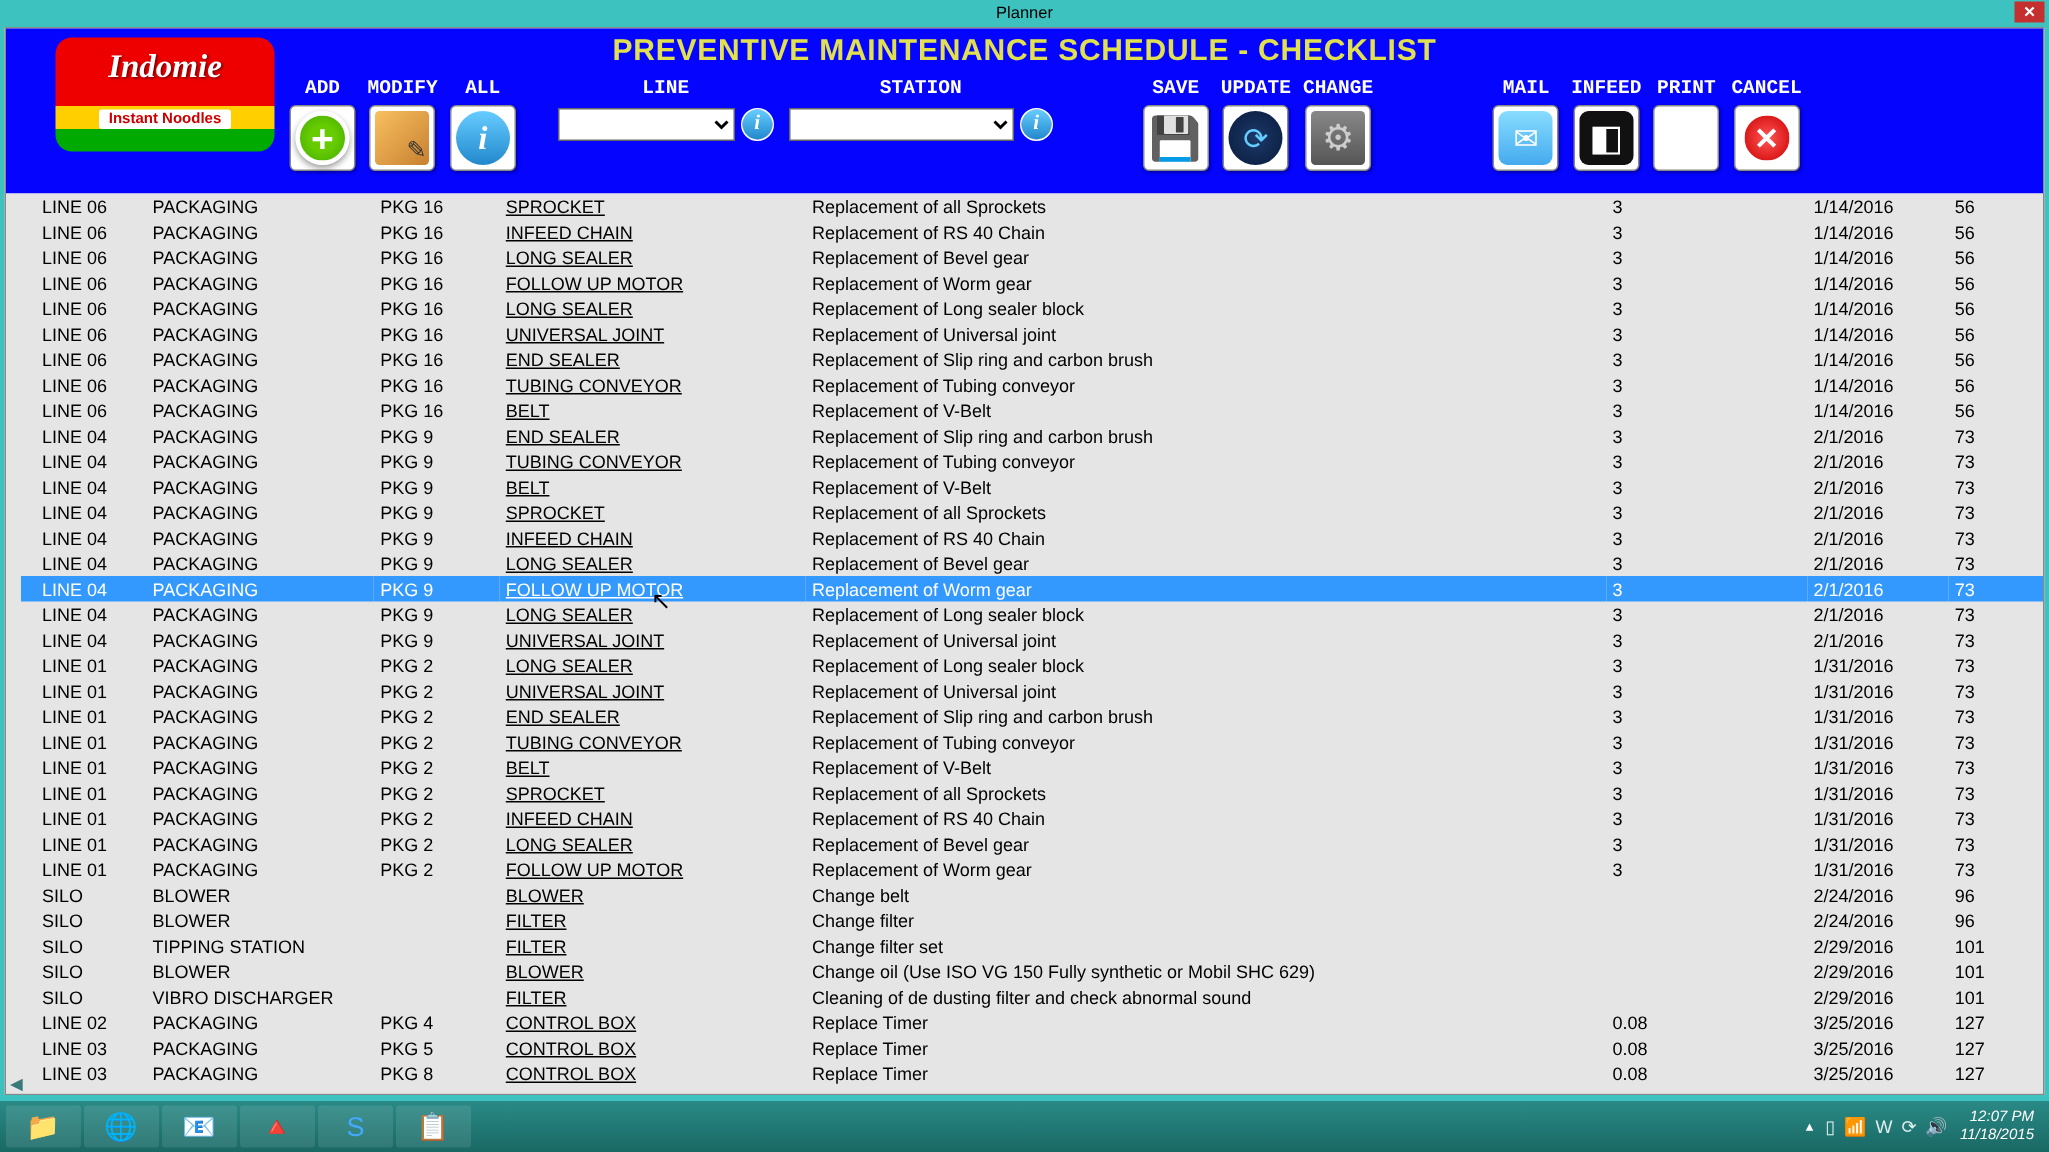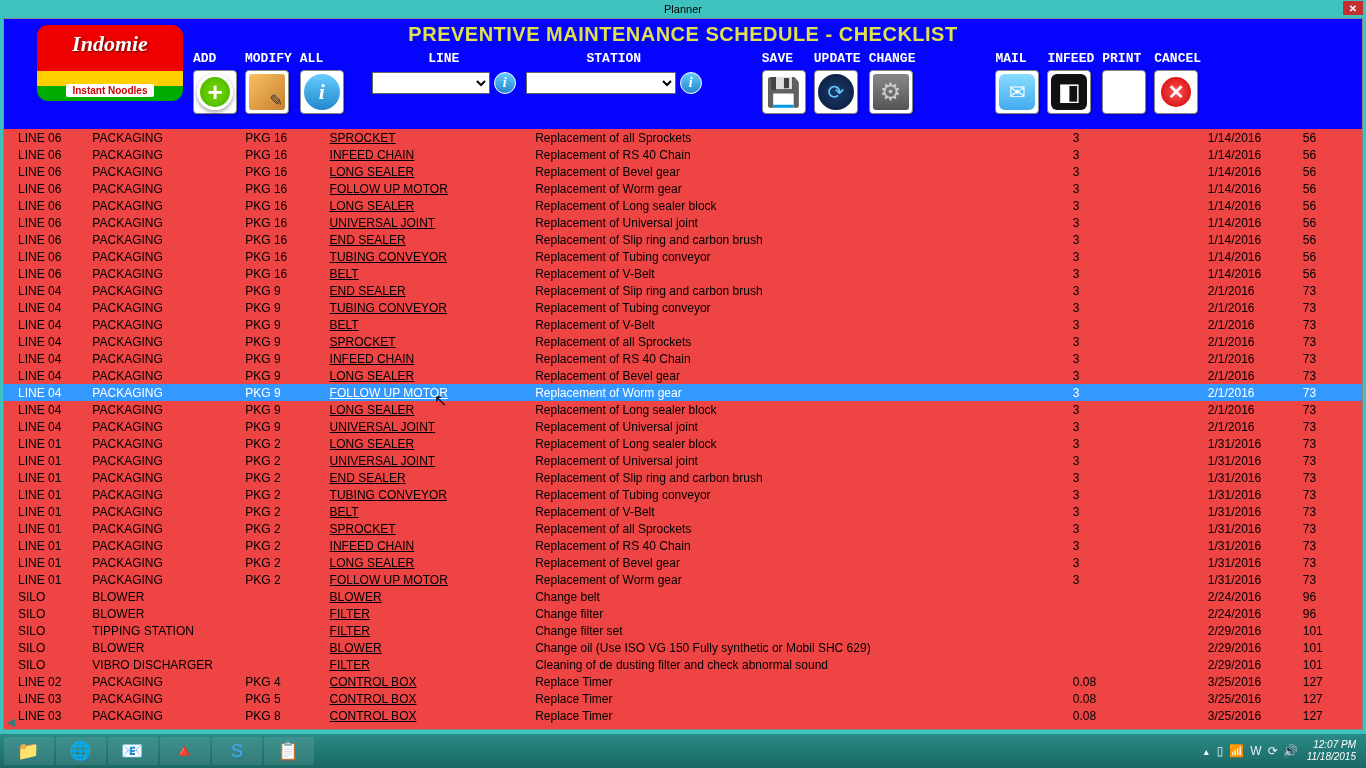--- a/index.html
+++ b/index.html
@@ -2,45 +2,45 @@
 <html><head>
 <meta charset="utf-8">
 <style>
   * { box-sizing: border-box; margin: 0; padding: 0; }
   body { font-family: Arial, sans-serif; font-size: 12px; background: #3ec2bf; width:1366px; height:768px; overflow:hidden; position:relative; }
   .titlebar { background:#3ec2bf; height:18px; display:flex; align-items:center; justify-content:center; position:relative; color:#000; font-size:11px; }
   .titlebar .close { position:absolute; right:3px; top:1px; width:20px; height:14px; background:#c43030; color:#fff; display:flex; align-items:center; justify-content:center; font-weight:bold; font-size:10px; }
   .app-window { background:#fff; width:1360px; height:712px; margin:0 3px; border:1px solid #888; display:flex; flex-direction:column; }
   .toolbar { background:#0404ff; color:#fff; height:110px; display:flex; align-items:flex-start; padding:4px 6px; gap:0; position:relative; }
   .header-title { position:absolute; top:4px; left:0; right:0; text-align:center; font-weight:bold; font-size:20px; color:#e0e050; font-family:Arial,sans-serif; letter-spacing:0.5px;}
-  .tool-group { display:flex; flex-direction:column; align-items:flex-start; margin-top:28px; margin-right:8px; }
+  .tool-group { display:flex; flex-direction:column; align-items:center; margin-top:28px; margin-right:8px; }
   .tool-label { font:bold 13px "Courier New",monospace; color:#fff; margin-bottom:4px; text-align:center; }
   .tool-btn { width:44px; height:44px; background:#fff; border:1px solid #888; border-radius:4px; display:flex; align-items:center; justify-content:center; font-size:22px; box-shadow:1px 1px 2px rgba(0,0,0,.3); }
   .icon-add { width:36px; height:36px; border-radius:50%; background:radial-gradient(circle,#6c0 40%,#4a0 100%); display:flex; align-items:center; justify-content:center; color:#fff; font-weight:bold; font-size:26px; border:3px solid #fff; box-shadow:0 2px 4px rgba(0,0,0,.4);}
   .icon-modify { width:36px; height:36px; background:linear-gradient(135deg,#f8c060,#c88030); border-radius:3px; position:relative; }
   .icon-modify::after { content:"✎"; position:absolute; right:2px; bottom:0; color:#333; font-size:16px; }
   .icon-info { width:36px; height:36px; border-radius:50%; background:linear-gradient(#6cf,#28c); display:flex; align-items:center; justify-content:center; color:#fff; font:italic bold 22px Georgia,serif;}
   .icon-save { font-size:28px; }
   .icon-update { width:36px;height:36px;border-radius:50%; background:radial-gradient(circle,#1a3a6a,#0a1a3a); display:flex;align-items:center;justify-content:center;color:#6cf;font-size:20px;}
   .icon-change { width:36px;height:36px; background:linear-gradient(#888,#555);border-radius:3px;display:flex;align-items:center;justify-content:center; }
   .icon-change::before { content:"⚙"; color:#ccc; font-size:24px;}
   .icon-mail { width:36px;height:36px;background:linear-gradient(#8df,#4ae);border-radius:6px;display:flex;align-items:center;justify-content:center;color:#fff;font-size:20px;}
   .icon-clear { width:36px;height:36px;background:#111;border-radius:6px;display:flex;align-items:center;justify-content:center;color:#fff;font-size:24px;}
   .icon-print { width:36px;height:36px;display:flex;align-items:center;justify-content:center;font-size:28px;}
   .icon-cancel { width:36px;height:36px;border-radius:50%;background:radial-gradient(circle,#f55,#c00);border:3px solid #fff;display:flex;align-items:center;justify-content:center;color:#fff;font-weight:bold;font-size:20px;}
   .logo { width:146px; height:76px; background:linear-gradient(#e00 0,#e00 60%,#ffcf00 60%,#ffcf00 80%,#0a0 80%,#0a0 100%); border-radius:11px; margin-right:10px; margin-top:2px; position:relative; display:flex; flex-direction:column; align-items:center; justify-content:flex-start; padding-top:6px;margin-left:27px;}
   .logo-text { font:italic bold 22px "Comic Sans MS",cursive; color:#fff; text-shadow:1px 1px 2px #600;}
-  .logo-sub { position:absolute; bottom:4px; background:#fff; color:#c00; font:bold 10px Arial; padding:1px 6px; border-radius:2px;}
+  .logo-sub { position:absolute; bottom:15px; background:#fff; color:#c00; font:bold 10px Arial; padding:1px 6px; border-radius:2px;}
   .dropdown-group { margin-top:28px; margin-right:10px; display:flex; flex-direction:column; align-items:center;}
   .dropdown-row { display:flex; align-items:center; gap:4px; margin-top:2px;}
   .combo { width:118px; height:22px; background:#fff; border:1px solid #666; font-size:11px; }
   .combo-wide { width:150px; }
   .info-small { width:22px; height:22px; border-radius:50%; background:linear-gradient(#6cf,#28c); display:flex; align-items:center; justify-content:center; color:#fff; font:italic bold 14px Georgia,serif; border:1px solid #fff;}
   
-  .grid { flex:1; overflow:auto; background:#ef4444; position:relative; }
+  .grid { flex:1; overflow:auto; background:#e5e5e5; position:relative;padding-left:10px; }
   table { border-collapse:collapse; width:100%; font-size:12px; }
   td { padding:1px 4px; white-space:nowrap; height:17px; }
   tr.sel td { background:#3399ff; color:#fff; }
   .c-line{width:80px;padding-left:14px;} .c-area{width:145px;} .c-code{width:80px;} .c-part{width:195px;text-decoration:underline;} .c-desc{width:510px;} .c-qty{width:128px;text-align:left;} .c-date{width:90px;} .c-days{width:60px;}
   
   .taskbar { position:absolute; bottom:0; left:0; right:0; height:34px; background:linear-gradient(#2a8a86,#1a6864); display:flex; align-items:center; padding:0 4px; gap:2px;}
   .task-item { width:50px; height:28px; background:rgba(255,255,255,0.1); border-radius:2px; display:flex; align-items:center; justify-content:center; font-size:18px;}
   .tray { margin-left:auto; display:flex; align-items:center; gap:8px; color:#fff; font-size:10px; padding-right:6px;}
   .tray-icons { display:flex; gap:6px; font-size:12px; color:#e0f0f0;}
   .clock { text-align:right; line-height:12px;font-style:italic;}

